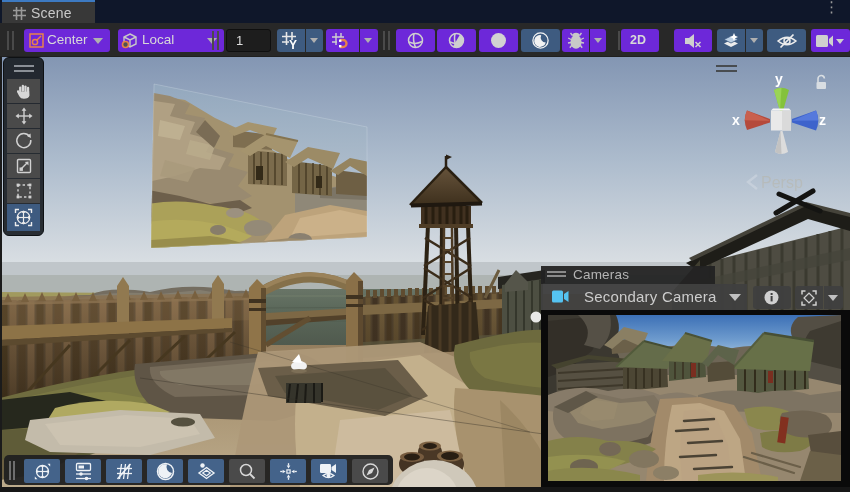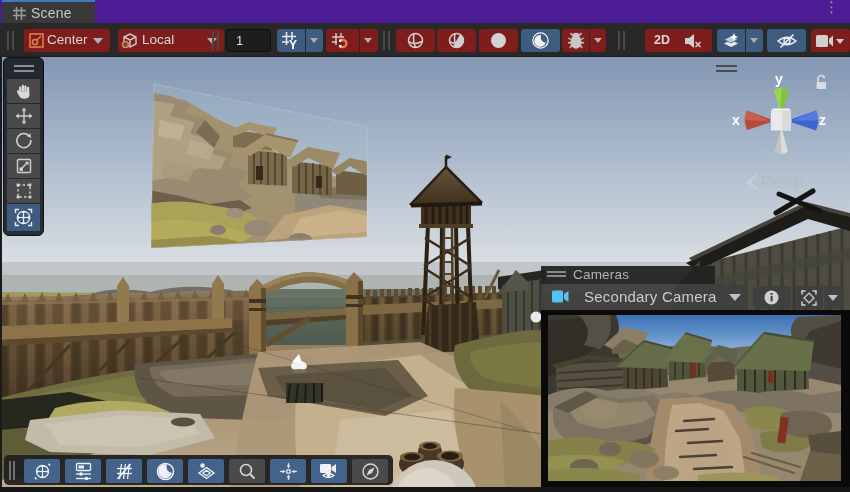--- a/index.html
+++ b/index.html
@@ -1,24 +1,24 @@
 <!DOCTYPE html>
 <html><head>
 <meta charset="utf-8">
 <style>
 html,body{margin:0;padding:0;background:#191919;}
 #root{position:relative;width:850px;height:492px;overflow:hidden;background:#282828;font-family:"Liberation Sans",sans-serif;}
 .abs{position:absolute;}
 
-#tabbar{position:absolute;left:0;top:0;width:850px;height:23px;background:#4c1d95;}
+#tabbar{position:absolute;left:0;top:0;width:850px;height:23px;background:#0f172a;}
 #tab{position:absolute;left:2px;top:0;width:93px;height:23px;background:#383838;border-top:2px solid #3d7ac2;box-sizing:border-box;}
 #tab .t{position:absolute;left:29px;top:3px;font-size:14px;letter-spacing:0.2px;color:#c8c8c8;}
 #dots{position:absolute;right:11px;top:4px;color:#9a9a9a;font-size:15px;letter-spacing:0;line-height:5px;}
 #toolbar{position:absolute;left:0;top:23px;width:850px;height:34px;background:#282828;border-bottom:1px solid #1f1f1f;box-sizing:border-box;}
-.tbtn{position:absolute;top:6px;height:23px;background:#7f1d1d;border-radius:3px;box-sizing:border-box;}
+.tbtn{position:absolute;top:6px;height:23px;background:#6d28d9;border-radius:3px;box-sizing:border-box;}
 .tbtn.blue{background:#3e5b80;}
 .tsep{position:absolute;top:8px;width:7px;height:19px;
  background:linear-gradient(90deg,#4a4a4a 0 2px,transparent 2px 5px,#4a4a4a 5px 7px);}
 .tlabel{color:#d8d8d8;font-size:13.5px;position:absolute;top:3px;}
 .caret{position:absolute;width:0;height:0;border-left:5px solid transparent;border-right:5px solid transparent;border-top:6px solid #b0b0b0;}
 
 #ltool{position:absolute;left:3px;top:57px;width:41px;height:179px;background:rgba(26,30,36,0.92);border-radius:6px;border:1px solid #0e1114;box-sizing:border-box;}
 .lbtn{position:absolute;left:3px;width:33px;height:24px;background:#4a4a4a;}
 .lbtn.blue{background:#3e5b80;}
 #btool{position:absolute;left:4px;top:455px;width:389px;height:30px;background:rgba(32,32,32,0.95);border-radius:5px;}
@@ -538,21 +538,21 @@
         </g>
         <ellipse cx="9" cy="11" rx="5.6" ry="6.8" fill="#c8c8c8"></ellipse>
         <ellipse cx="9" cy="4.6" rx="3.6" ry="2.8" fill="#c8c8c8"></ellipse>
       </svg>
     </div>
     <div class="tbtn" style="left:590px;width:16px;border-radius:0 3px 3px 0">
       <div class="caret" style="left:4px;top:9px;border-left-width:4px;border-right-width:4px;border-top-width:5px"></div>
     </div>
     <div class="tsep" style="left:618px"></div>
 
-    <div class="tbtn" style="left:645px;width:38px">
+    <div class="tbtn" style="left:621px;width:38px">
       <span class="tlabel" style="left:9px;font-weight:bold;font-size:12.5px;top:4px">2D</span>
     </div>
 
     <div class="tbtn" style="left:674px;width:38px">
       <svg class="abs" style="left:10px;top:4px" width="18" height="16" viewBox="0 0 18 16">
         <polygon points="1,5 5,5 10,1 10,15 5,11 1,11" fill="#cfcfcf"></polygon>
         <line x1="11.5" y1="9" x2="16.5" y2="14" stroke="#cfcfcf" stroke-width="1.6"></line>
         <line x1="16.5" y1="9" x2="11.5" y2="14" stroke="#cfcfcf" stroke-width="1.6"></line>
       </svg>
     </div>

